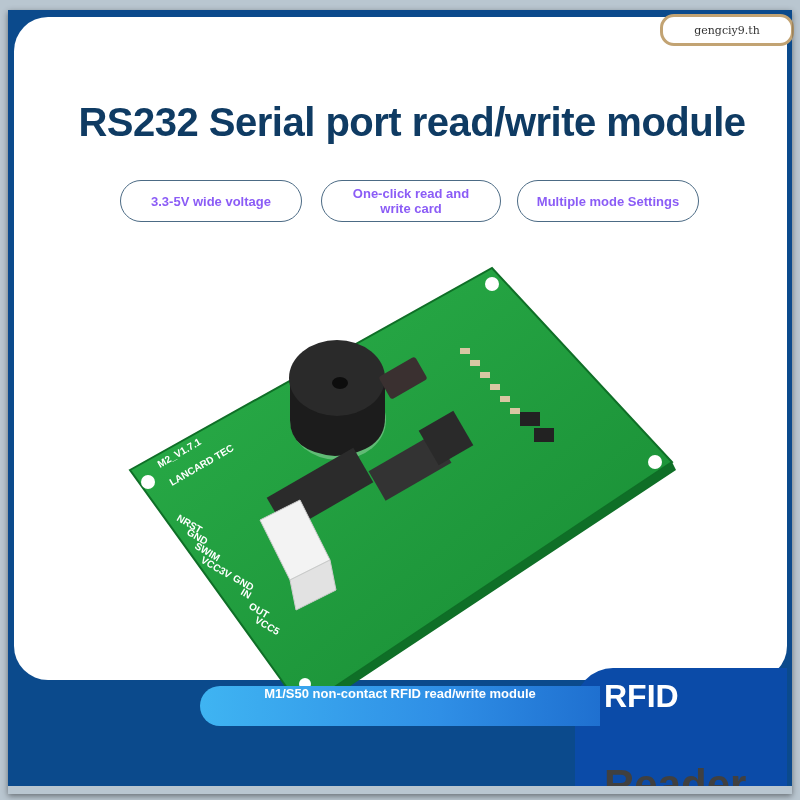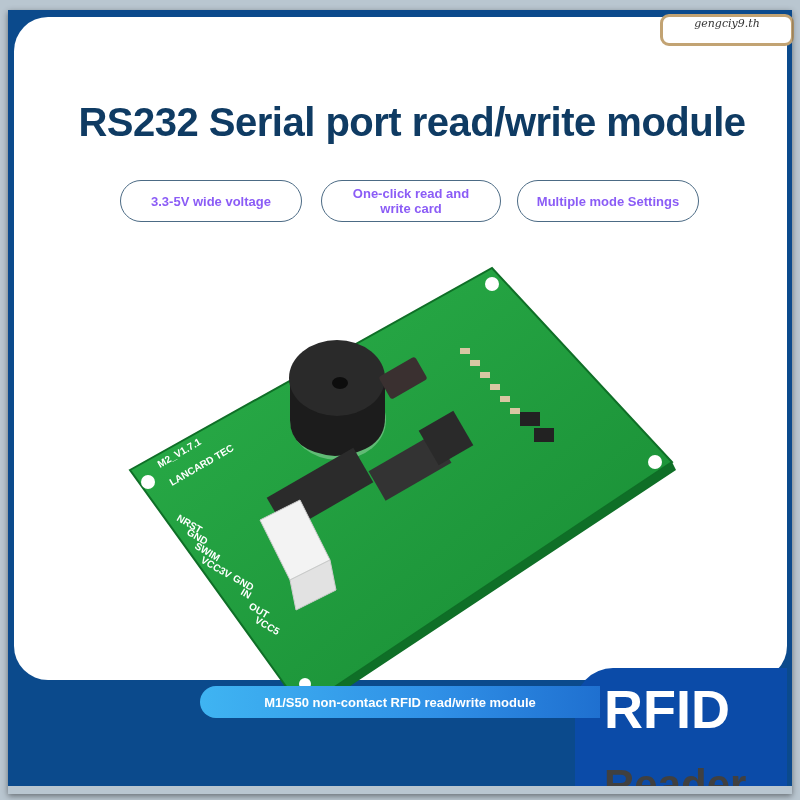--- a/index.html
+++ b/index.html
@@ -2,25 +2,25 @@
 <html><head>
 <meta charset="utf-8">
 <style>
   html,body{margin:0;padding:0;}
   body{width:800px;height:800px;overflow:hidden;background:#b9c6d0;font-family:"Liberation Sans",sans-serif;position:relative;}
   .frame{position:absolute;left:8px;top:10px;width:784px;height:784px;background:#0b4a8c;}
   .frame-shadow{position:absolute;left:8px;top:10px;width:784px;height:784px;box-shadow:0 2px 6px rgba(0,0,0,.45);}
   .card{position:absolute;left:14px;top:17px;width:773px;height:663px;background:#fff;border-radius:34px 0 34px 34px;}
   .title{position:absolute;left:12px;top:100px;width:800px;text-align:center;font-weight:bold;font-size:40px;color:#0f3b63;letter-spacing:-0.5px;}
   .pill{position:absolute;top:180px;height:40px;border:1.5px solid #4c6b85;border-radius:22px;display:flex;align-items:center;justify-content:center;text-align:center;font-size:13px;font-weight:bold;color:#8b5cf6;background:#fff;line-height:15px;}
-  .watermark{position:absolute;left:660px;top:14px;width:128px;height:26px;background:#fff;border:3px solid #c2a373;border-radius:9px;display:flex;align-items:flex-start;justify-content:center;font-family:"DejaVu Serif",serif;font-style:italic;font-size:11px;color:#333;}
+  .watermark{position:absolute;left:660px;top:14px;width:128px;height:26px;background:#fff;border:3px solid #c2a373;border-radius:14px;display:flex;align-items:center;justify-content:center;font-family:"DejaVu Serif",serif;font-size:11px;color:#333;}
   .board-wrap{position:absolute;left:0;top:0;width:800px;height:800px;}
-  .banner{position:absolute;left:200px;top:686px;width:400px;height:32px;border-radius:22px 0 0 22px;background:linear-gradient(90deg,#3fb4f2,#2f8fe6 60%,#1f70d0);display:flex;align-items:center;justify-content:center;color:#fff;font-weight:bold;font-size:13px;}
+  .banner{position:absolute;left:200px;top:686px;width:400px;height:40px;border-radius:22px 0 0 22px;background:linear-gradient(90deg,#3fb4f2,#2f8fe6 60%,#1f70d0);display:flex;align-items:flex-start;justify-content:center;color:#fff;font-weight:bold;font-size:13px;}
   .rfid-panel{position:absolute;left:575px;top:668px;width:212px;height:126px;background:#0b4ba8;border-radius:38px 0 0 0;}
-  .rfid-1{position:absolute;left:604px;top:678px;color:#fff;font-weight:bold;font-size:54px;}
+  .rfid-1{position:absolute;left:604px;top:678px;color:#fff;font-weight:bold;font-size:32px;}
   .rfid-2{position:absolute;left:604px;top:748px;color:#404040;font-weight:bold;font-size:42px;margin-top:13px;}
   .sdk{position:absolute;left:16px;top:732px;color:#fff;font-weight:bold;font-size:28px;line-height:34px;white-space:nowrap;}
   .bottom-clip{position:absolute;left:8px;top:786px;width:784px;height:14px;background:#b9c6d0;}
 </style>
 </head>
 <body>
 
 <div class="frame"></div>
 <div class="card"></div>
 

